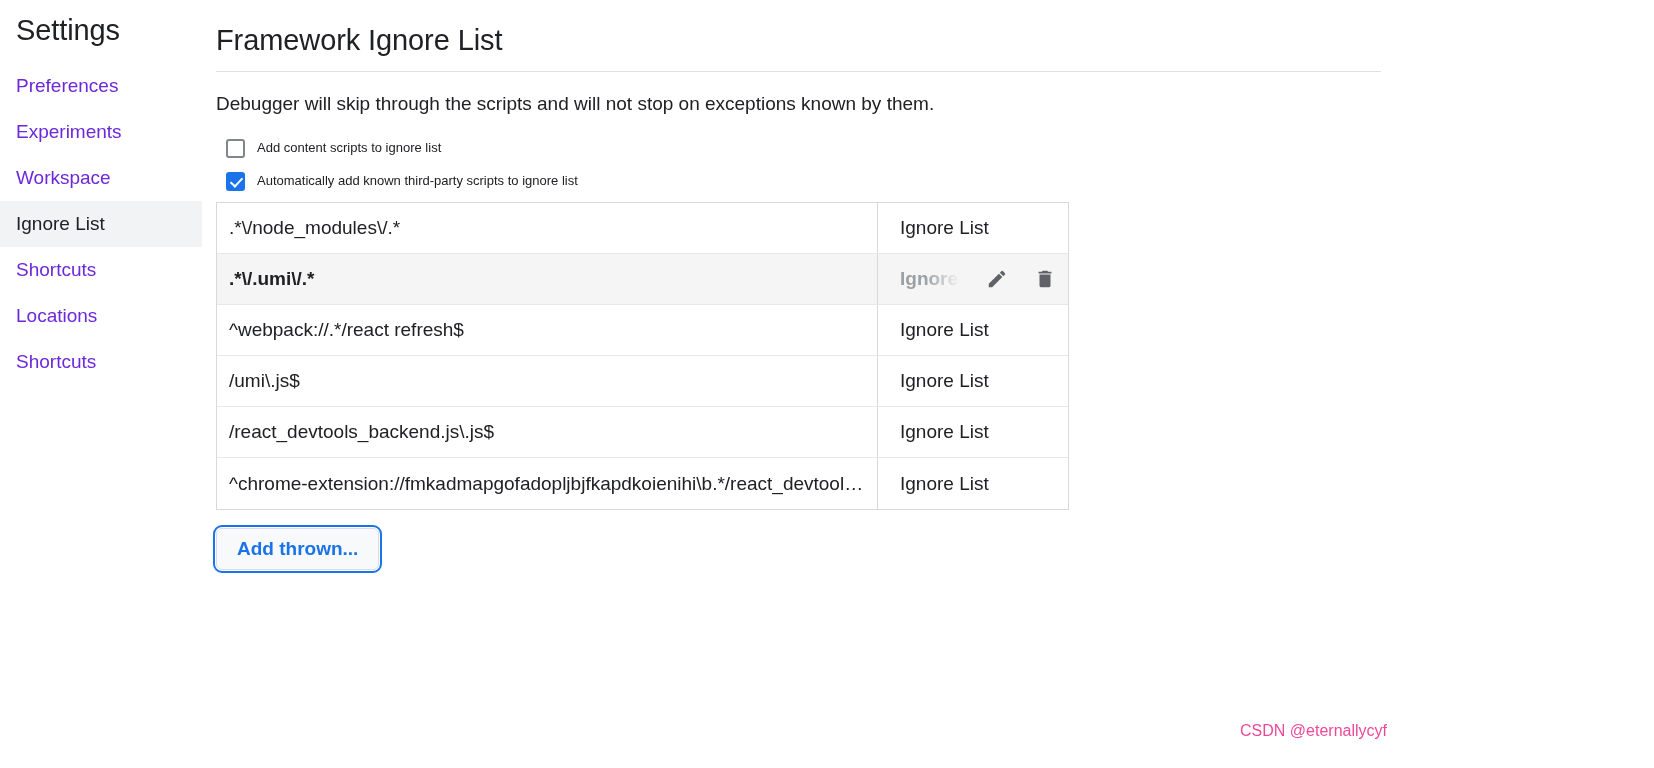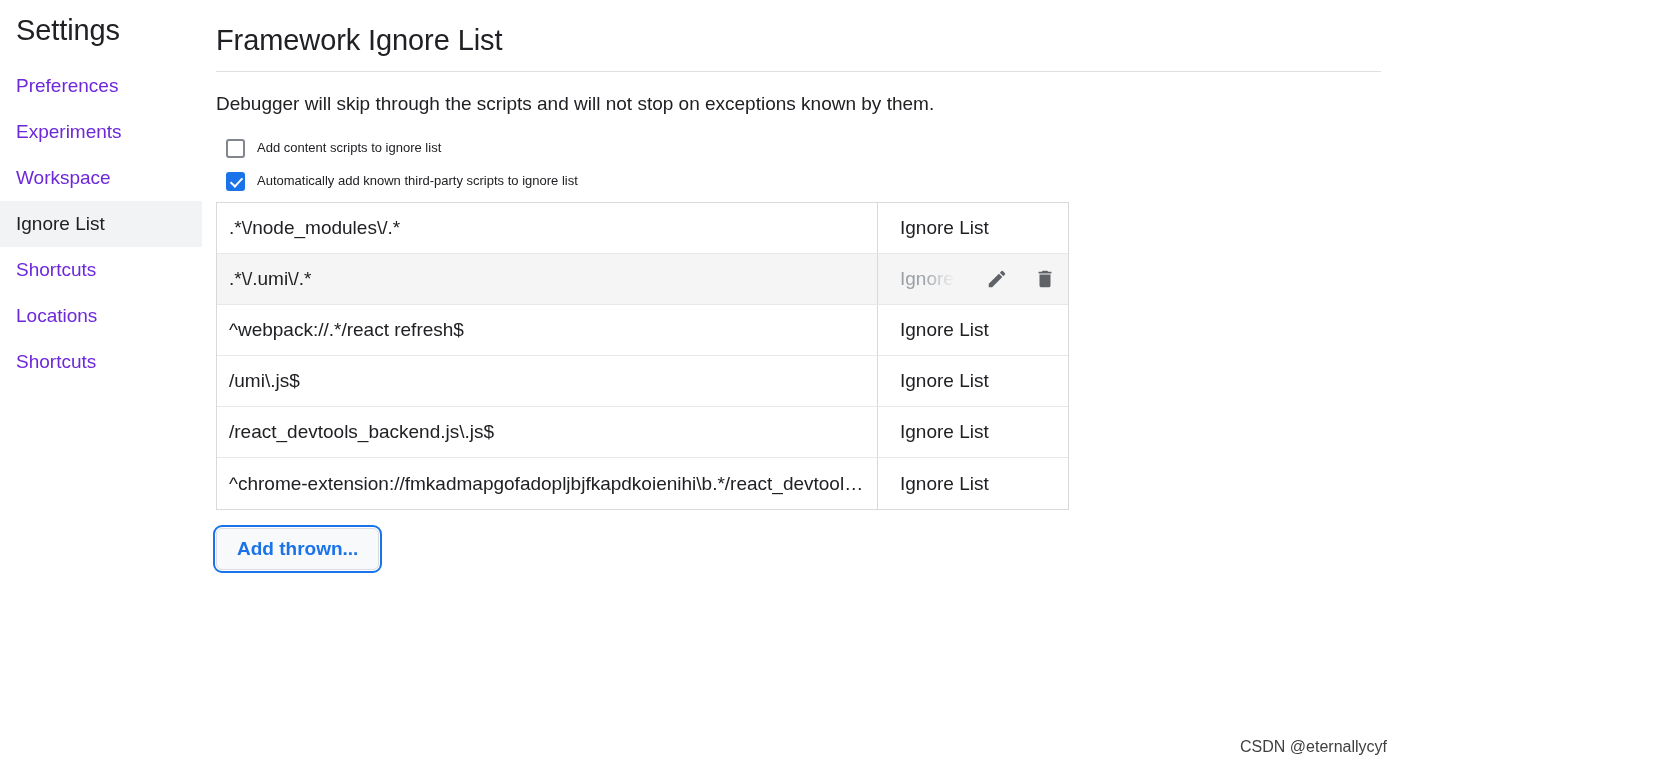--- a/index.html
+++ b/index.html
@@ -119,21 +119,21 @@
     background: #ffffff;
   }
   .prow {
     display: flex;
     align-items: stretch;
     height: 51px;
     border-bottom: 1px solid #e8e8e8;
     position: relative;
   }
   .prow:last-child { border-bottom: none; }
-  .prow.hovered { background: #f5f5f5; }
+  .prow.hovered { background: #f5f5f5; font-weight: bold; }
 
   .pcell-pattern {
     flex: 1 1 auto;
     min-width: 0;
     display: flex;
     align-items: center;
     padding-left: 12px;
     padding-right: 10px;
     font-size: 19px;
     color: #202124;
@@ -199,23 +199,23 @@
     outline: 2px solid #1a73e8;
     outline-offset: 1px;
     cursor: pointer;
     font-family: "Liberation Sans", sans-serif;
   }
 
   
   #watermark {
     position: absolute;
     right: 14px;
-    bottom: 12px;
+    bottom: 28px;
     font-size: 16px;
-    color: #404040;
+    color: #ec4899;
     user-select: none;
   }
 </style>
 </head>
 <body>
 
 <div id="app">
 
   <div id="sidebar">
     <div id="sidebar-title">Settings</div>

